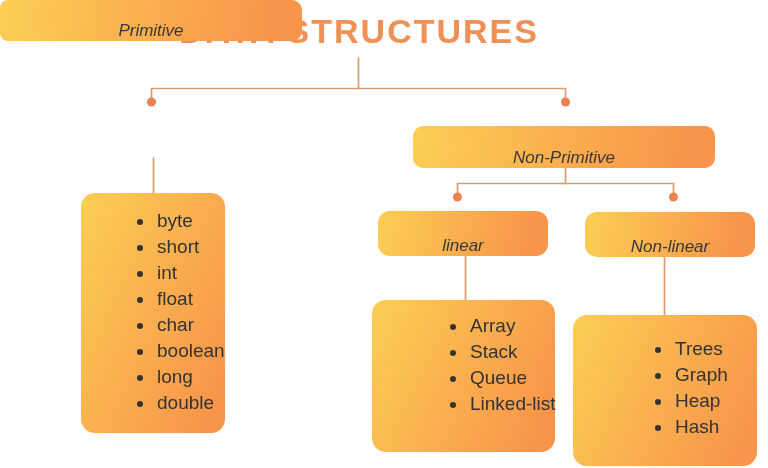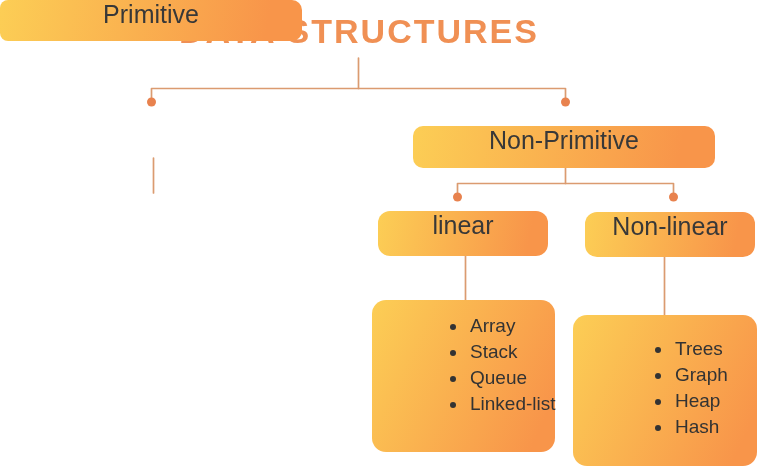--- a/index.html
+++ b/index.html
@@ -16,25 +16,26 @@
     transform:translateX(-50%);
     white-space:nowrap;
     font-size:34px;
     font-weight:800;
     letter-spacing:2px;
     color:#F09054;
   }
   .connectors{position:absolute;left:0;top:0;width:768px;height:468px;pointer-events:none;}
   .node{
     position:absolute;
-    display:flex;align-items:flex-start;justify-content:center;
+    display:flex;align-items:flex-end;justify-content:center;
     background:linear-gradient(100deg,#FCCE55 0%,#F8954A 88%);
     color:#383838;
-    font-size:25px;
+    font-size:17px;
     border-radius:10px;
+    font-style:italic;
   }
   .leaf{
     position:absolute;
     background:linear-gradient(115deg,#FCCE55 0%,#F8954A 90%);
     color:#333333;
     border-radius:14px;
     box-sizing:border-box;
   }
   .leaf ul{
     list-style:disc outside;
@@ -83,20 +84,32 @@
   </div>
 
   <div class="node node-linear">
     <span>linear</span>
   </div>
 
   <div class="node node-non-linear">
     <span>Non-linear</span>
   </div>
 
+  <div class="leaf leaf-primitive">
+    <ul>
+      <li>byte</li>
+      <li>short</li>
+      <li>int</li>
+      <li>float</li>
+      <li>char</li>
+      <li>boolean</li>
+      <li>long</li>
+      <li>double</li>
+    </ul>
+  </div>
 
   <div class="leaf leaf-non-linear">
     <ul>
       <li>Trees</li>
       <li>Graph</li>
       <li>Heap</li>
       <li>Hash</li>
     </ul>
   </div>
 

